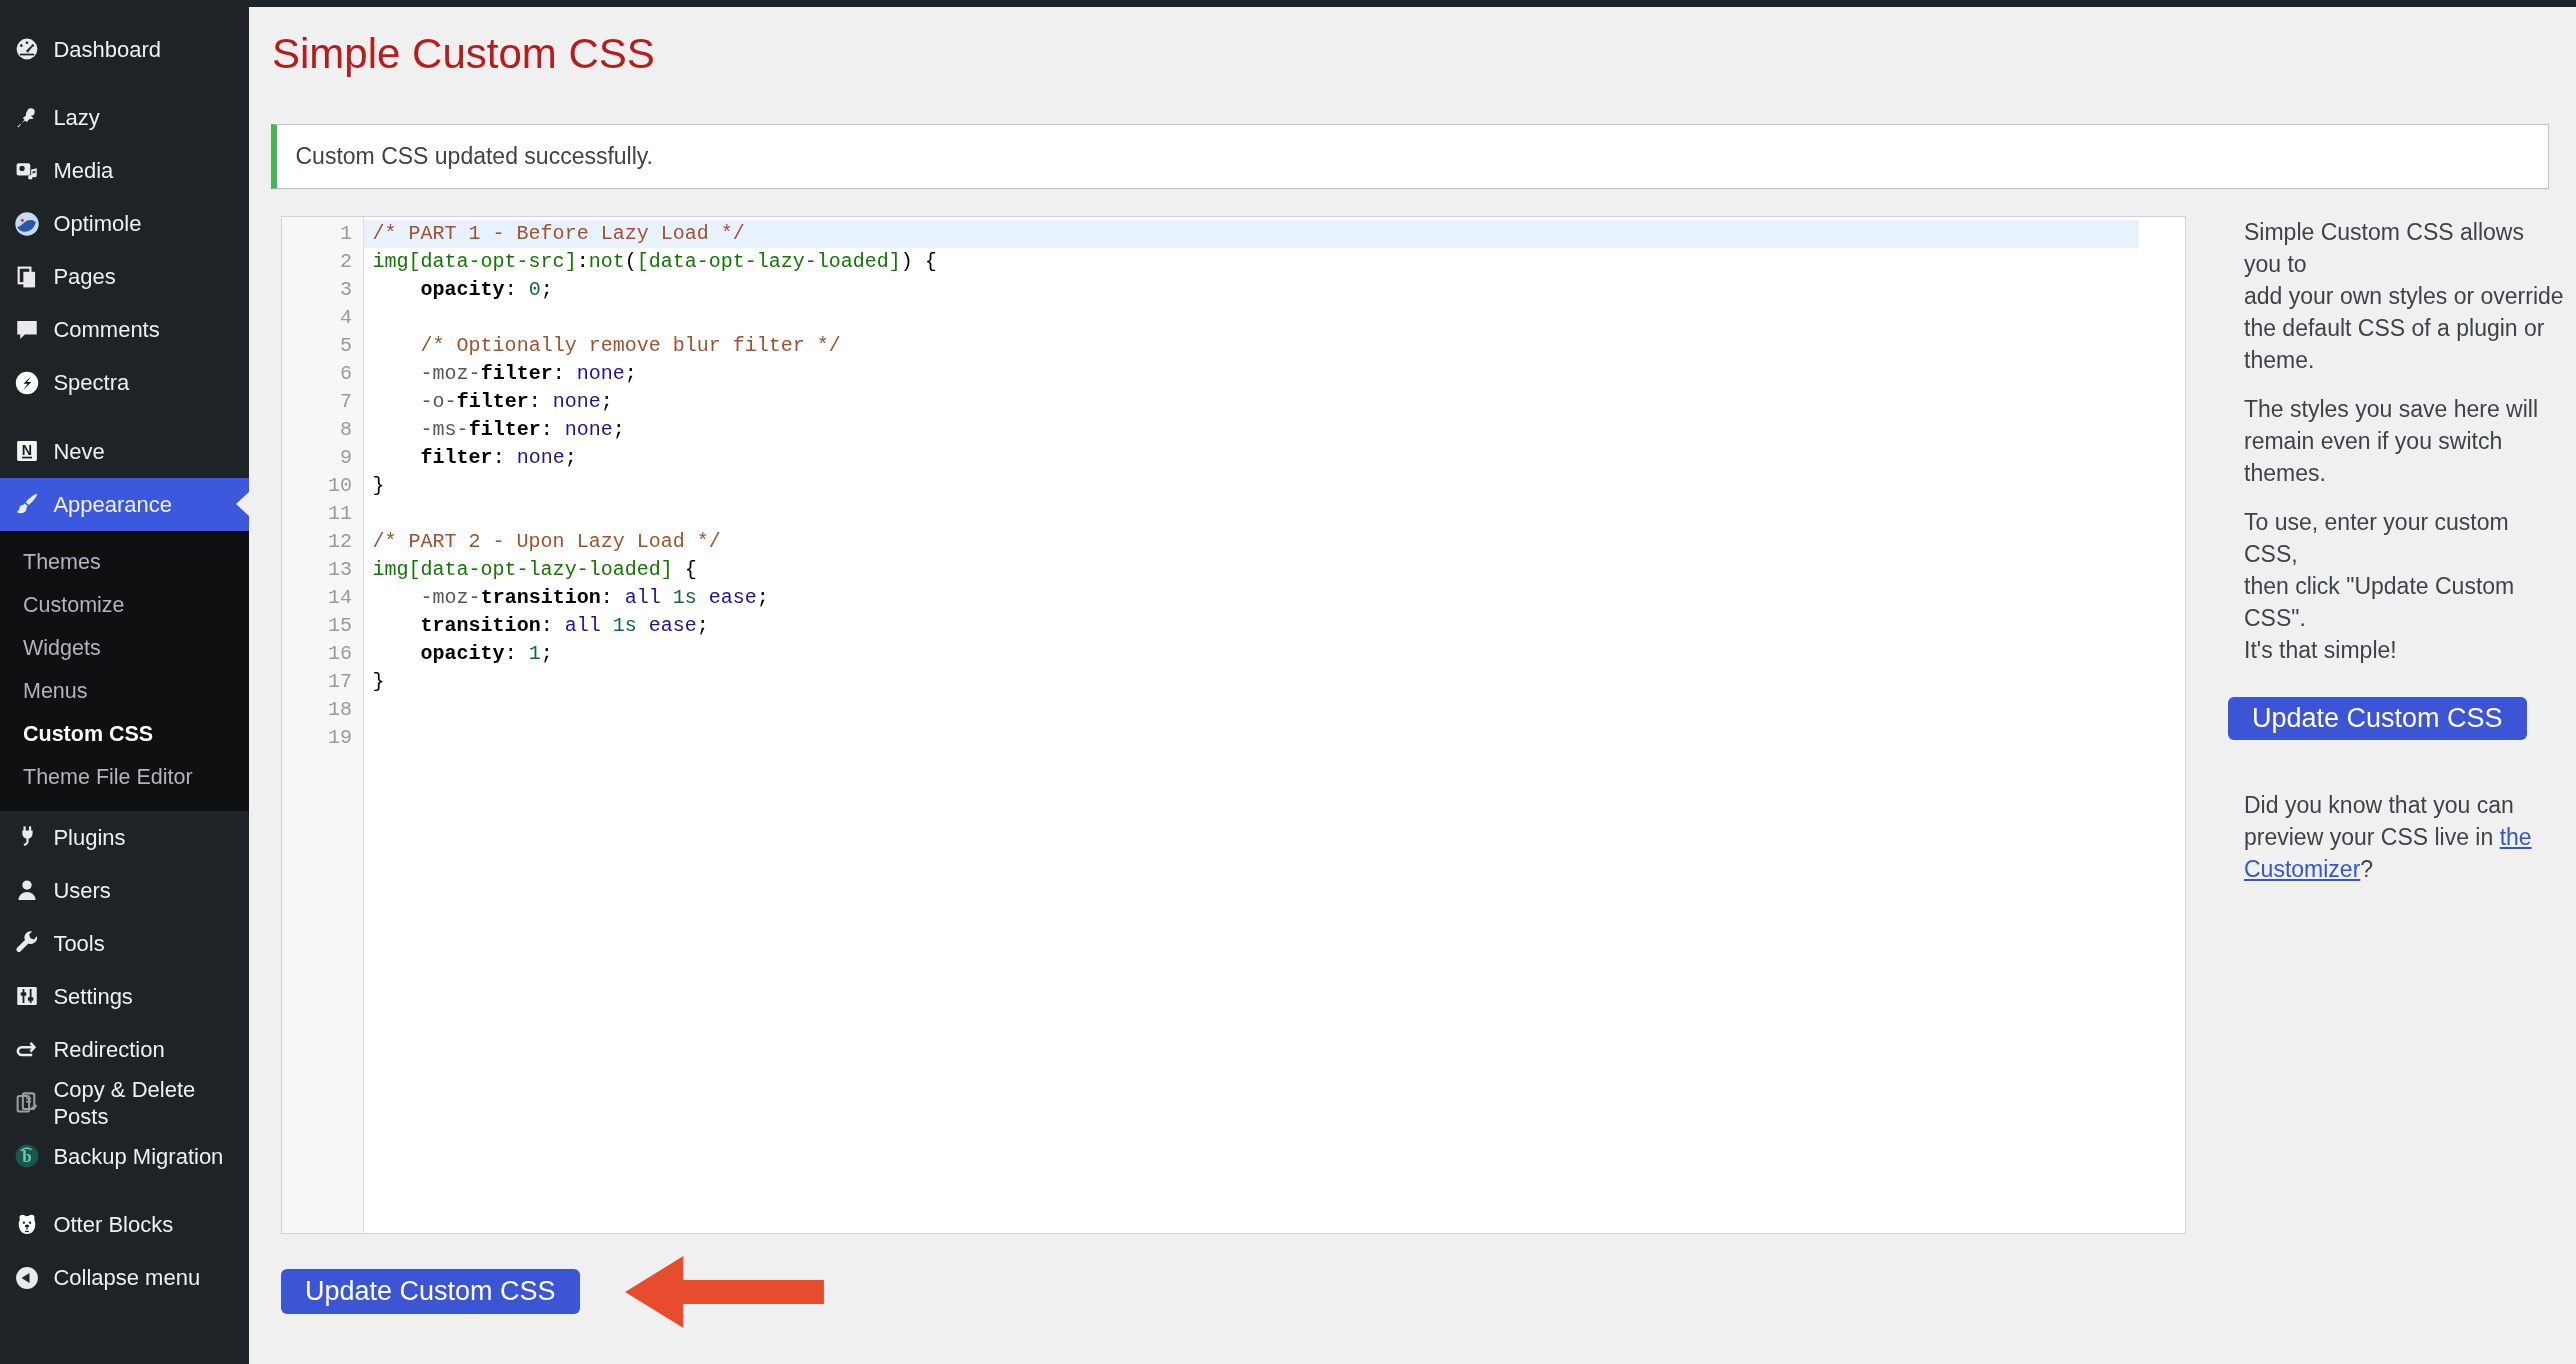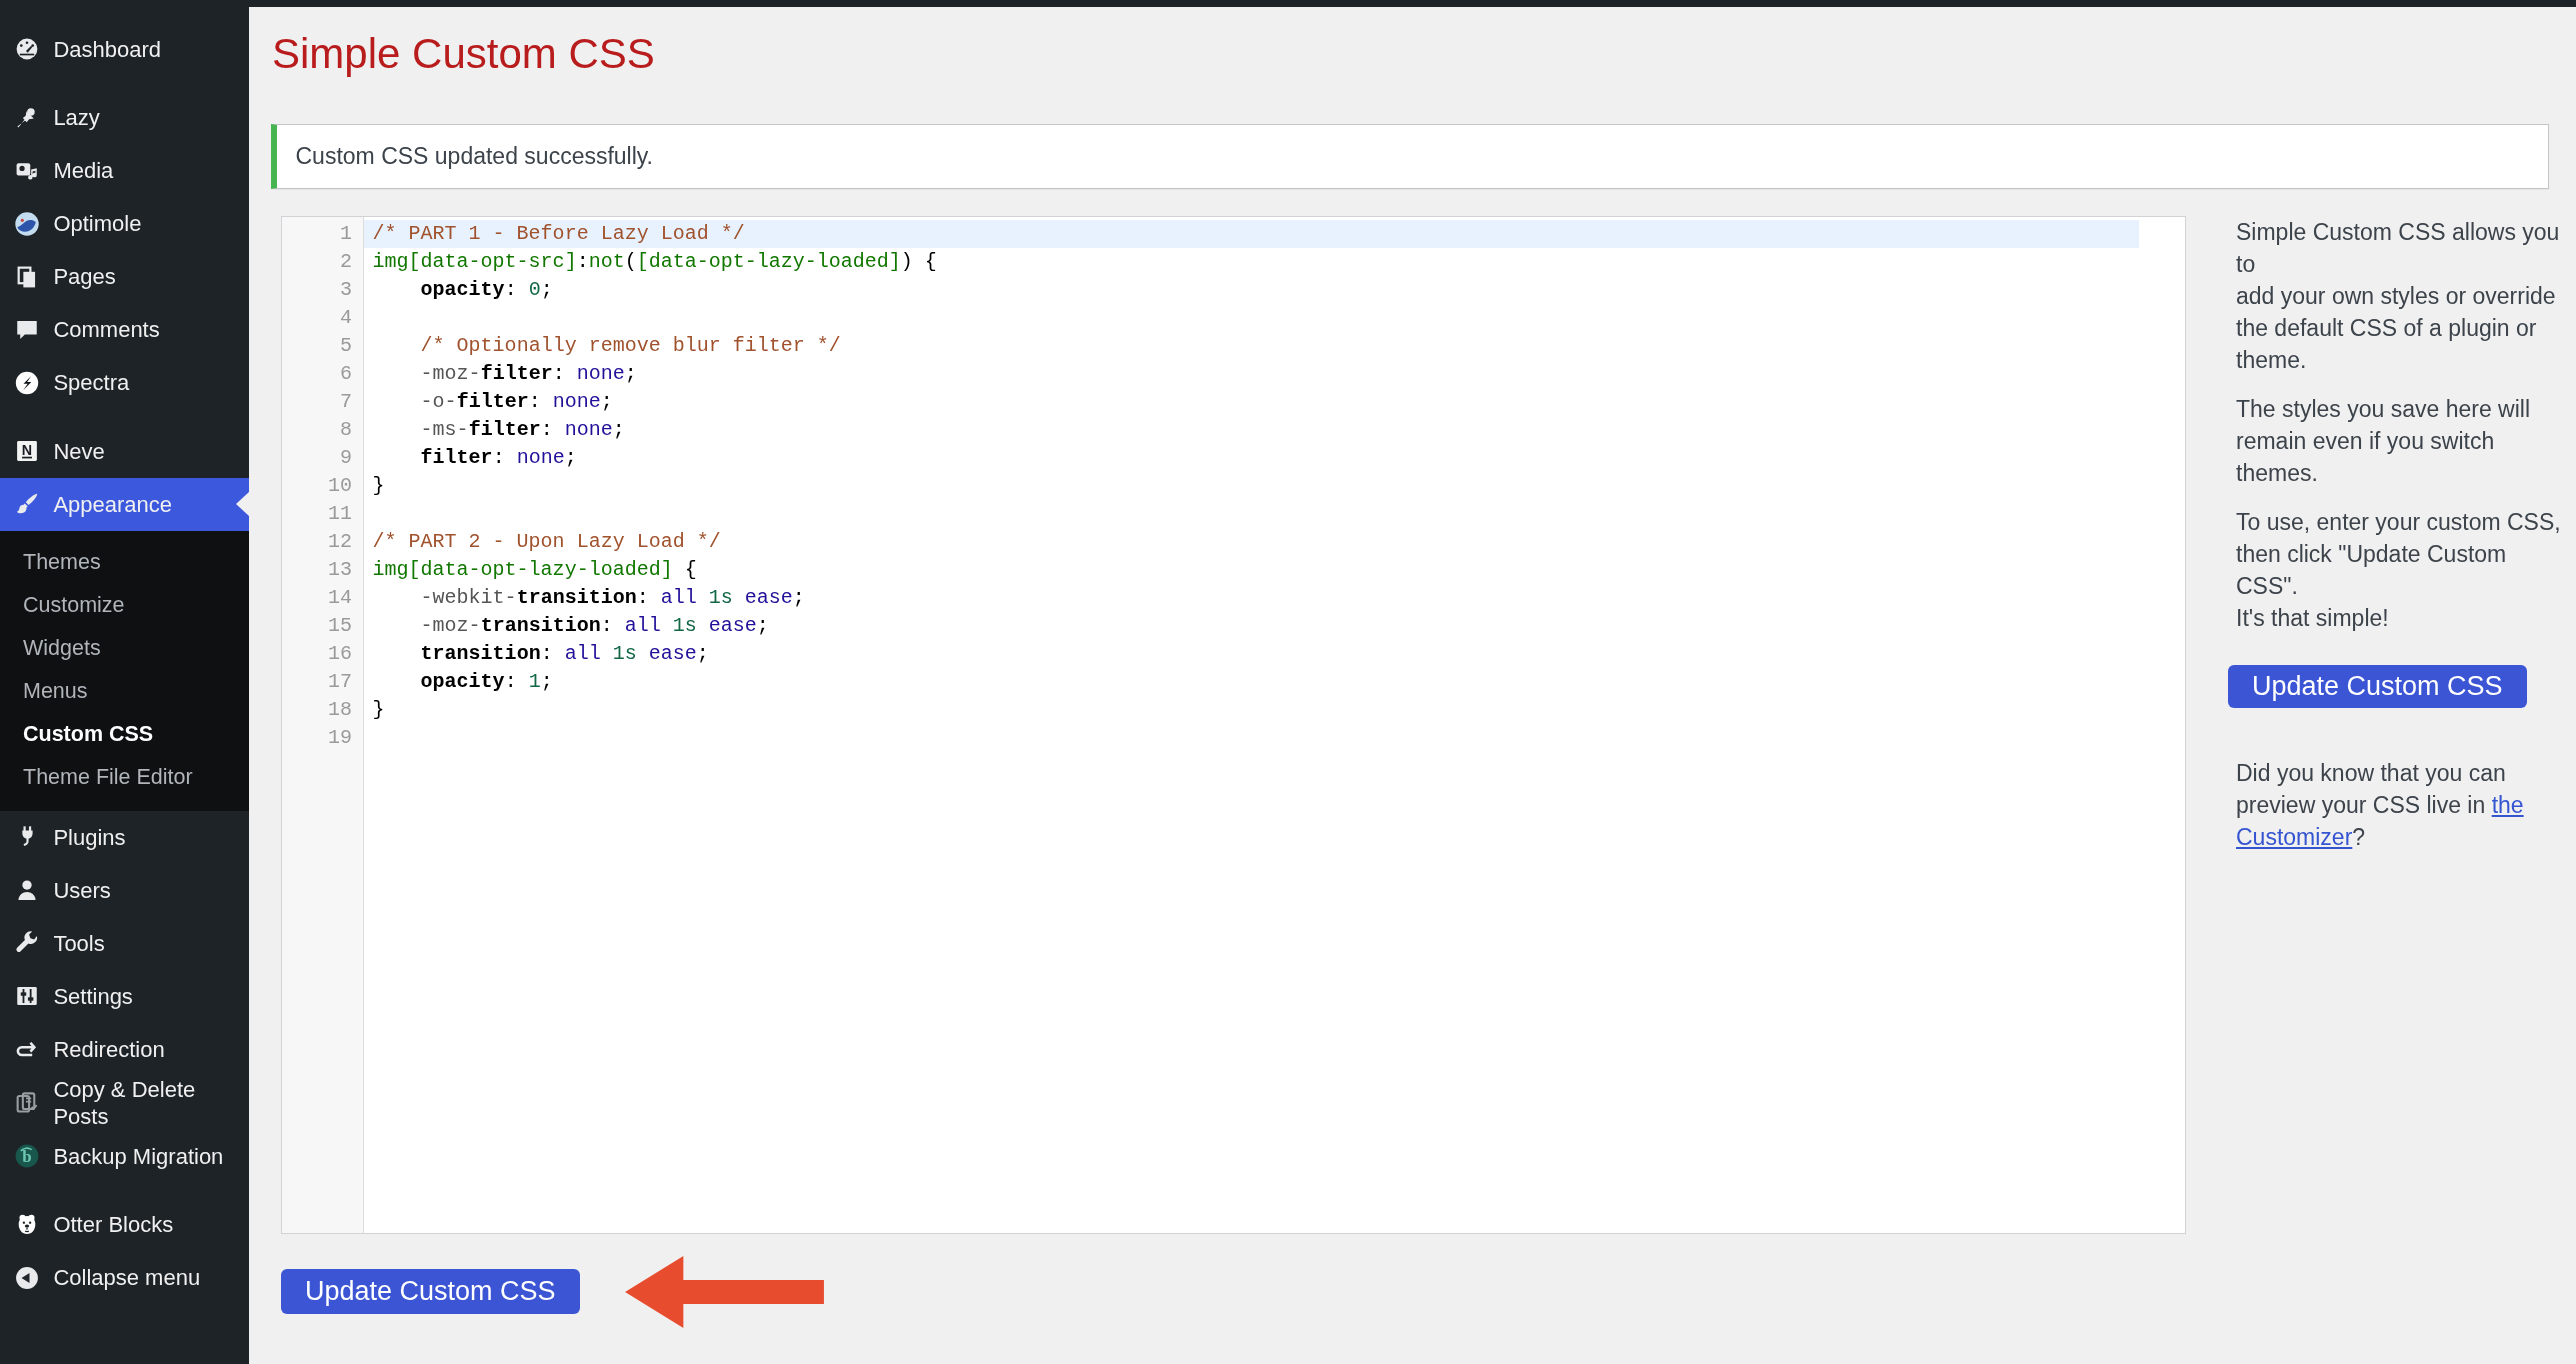--- a/index.html
+++ b/index.html
@@ -72,21 +72,21 @@
   .tk-plain{color:#000000;}
   
   #actions{margin-top:22px;display:flex;align-items:center;gap:45px;}
   .btn{
     background:#3b55d4;color:#ffffff;border:none;border-radius:6px;
     font-family:"Liberation Sans",sans-serif;font-size:27px;
     height:45px;padding:0 24px;display:inline-flex;align-items:center;cursor:pointer;
   }
   
   #col-side{margin-left:42px;width:339px;font-size:23px;line-height:32px;color:#3c434a;}
-  #col-side p.help{margin:0 0 17px 8px;white-space:pre-line;}
+  #col-side p.help{margin:0 0 17px 16px;white-space:pre-line;}
   #col-side .btn{height:43px;margin:13.7px 0 0 0;}
   #side-did-you-know{margin-top:49px !important;}
   a.help-link{color:#3454d1;text-decoration:underline;cursor:pointer;}
   #red-arrow{flex:0 0 auto;}
 </style>
 </head>
 <body>
 
 <div id="topstrip"></div>
 
@@ -319,21 +319,20 @@
             <div class="cm-line"></div>
             <div class="cm-line"><span class="tk-plain">    </span><span class="tk-comment">/* Optionally remove blur filter */</span></div>
             <div class="cm-line"><span class="tk-plain">    </span><span class="tk-meta">-moz-</span><span class="tk-prop">filter</span><span class="tk-plain">: </span><span class="tk-atom">none</span><span class="tk-plain">;</span></div>
             <div class="cm-line"><span class="tk-plain">    </span><span class="tk-meta">-o-</span><span class="tk-prop">filter</span><span class="tk-plain">: </span><span class="tk-atom">none</span><span class="tk-plain">;</span></div>
             <div class="cm-line"><span class="tk-plain">    </span><span class="tk-meta">-ms-</span><span class="tk-prop">filter</span><span class="tk-plain">: </span><span class="tk-atom">none</span><span class="tk-plain">;</span></div>
             <div class="cm-line"><span class="tk-plain">    </span><span class="tk-prop">filter</span><span class="tk-plain">: </span><span class="tk-atom">none</span><span class="tk-plain">;</span></div>
             <div class="cm-line"><span class="tk-plain">}</span></div>
             <div class="cm-line"></div>
             <div class="cm-line"><span class="tk-comment">/* PART 2 - Upon Lazy Load */</span></div>
             <div class="cm-line"><span class="tk-tag">img[data-opt-lazy-loaded]</span><span class="tk-plain"> {</span></div>
-            <div class="cm-line"><span class="tk-plain">    </span><span class="tk-meta">-webkit-</span><span class="tk-prop">transition</span><span class="tk-plain">: </span><span class="tk-atom">all</span><span class="tk-plain"> </span><span class="tk-num">1s</span><span class="tk-plain"> </span><span class="tk-atom">ease</span><span class="tk-plain">;</span></div>
             <div class="cm-line"><span class="tk-plain">    </span><span class="tk-meta">-moz-</span><span class="tk-prop">transition</span><span class="tk-plain">: </span><span class="tk-atom">all</span><span class="tk-plain"> </span><span class="tk-num">1s</span><span class="tk-plain"> </span><span class="tk-atom">ease</span><span class="tk-plain">;</span></div>
             <div class="cm-line"><span class="tk-plain">    </span><span class="tk-prop">transition</span><span class="tk-plain">: </span><span class="tk-atom">all</span><span class="tk-plain"> </span><span class="tk-num">1s</span><span class="tk-plain"> </span><span class="tk-atom">ease</span><span class="tk-plain">;</span></div>
             <div class="cm-line"><span class="tk-plain">    </span><span class="tk-prop">opacity</span><span class="tk-plain">: </span><span class="tk-num">1</span><span class="tk-plain">;</span></div>
             <div class="cm-line"><span class="tk-plain">}</span></div>
           </div>
       </div>
       <div id="actions">
         <button class="btn">Update Custom CSS</button>
         <svg id="red-arrow" width="199" height="72" viewBox="0 0 232 84">
           <polygon points="0,42 68,0 68,28 232,28 232,56 68,56 68,84" fill="#e84c2e"></polygon>

